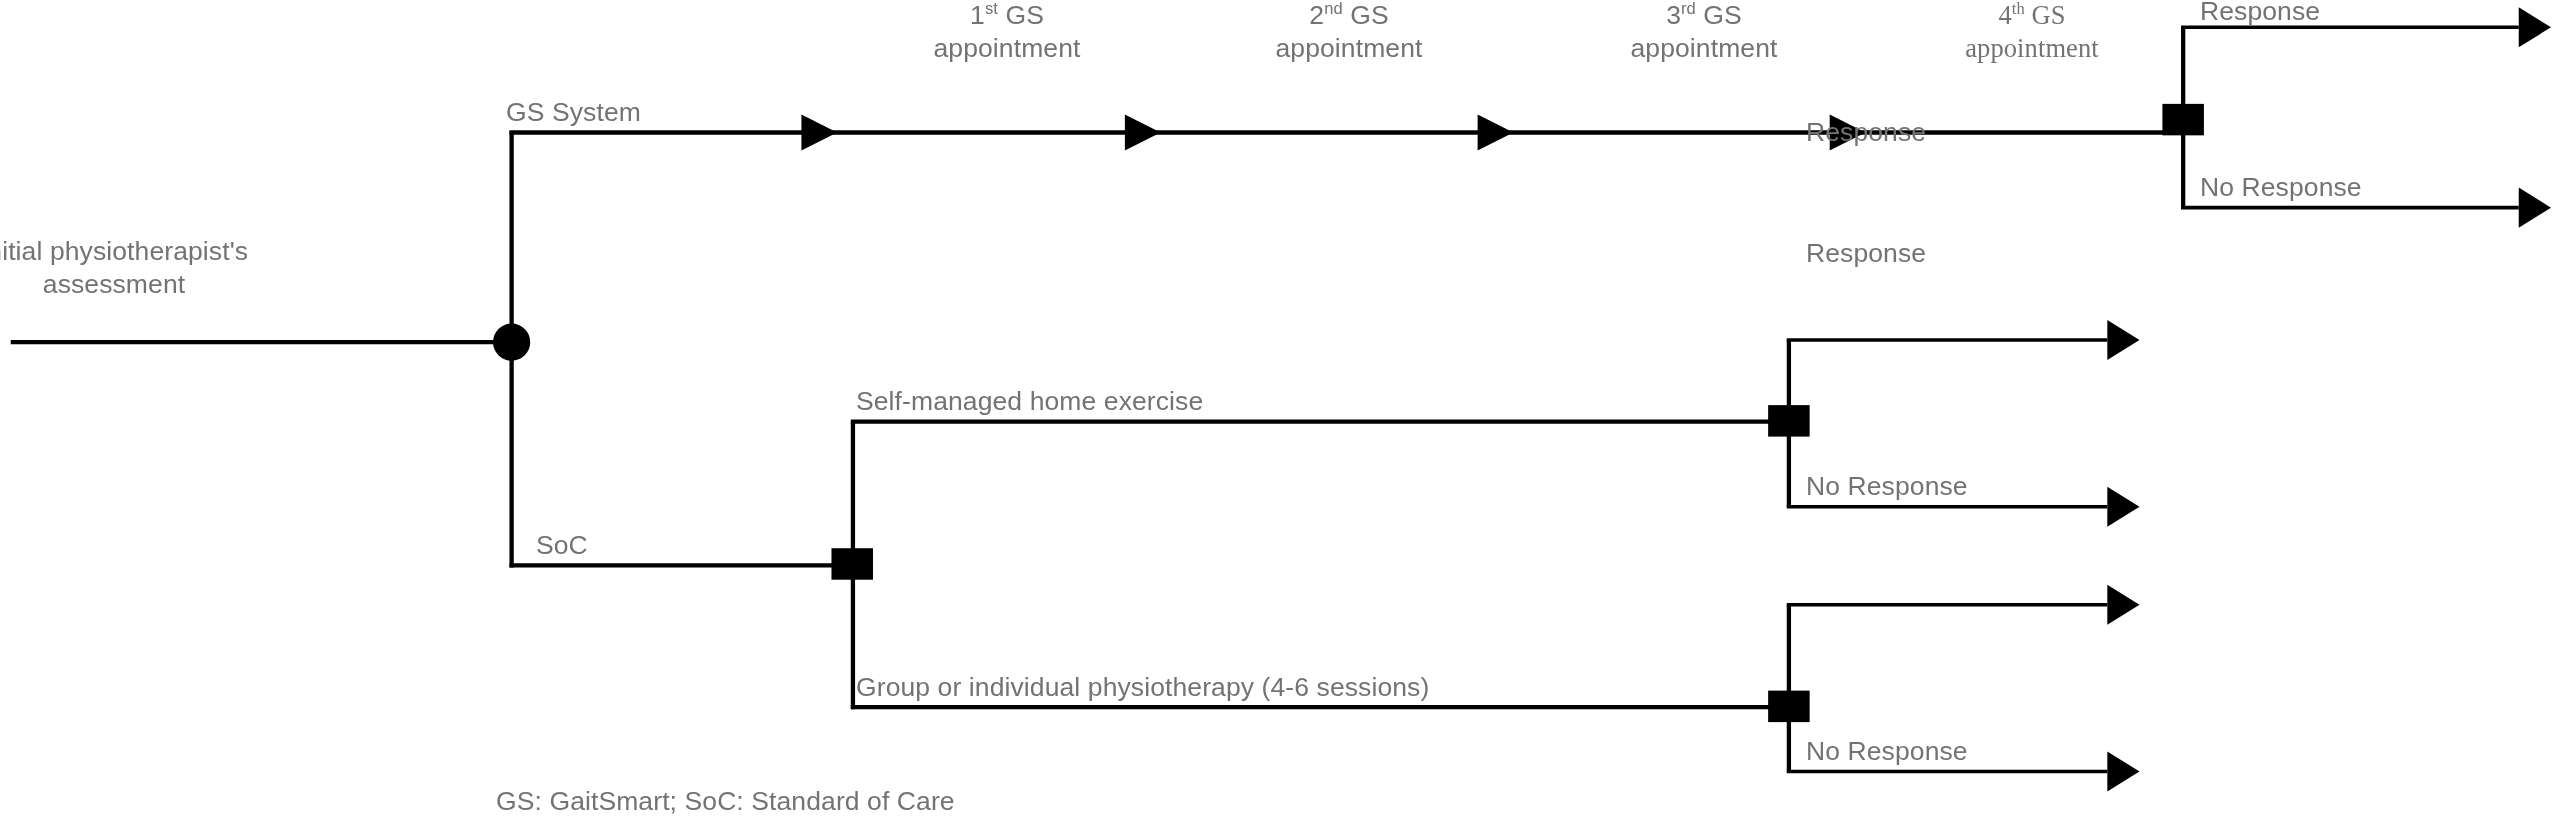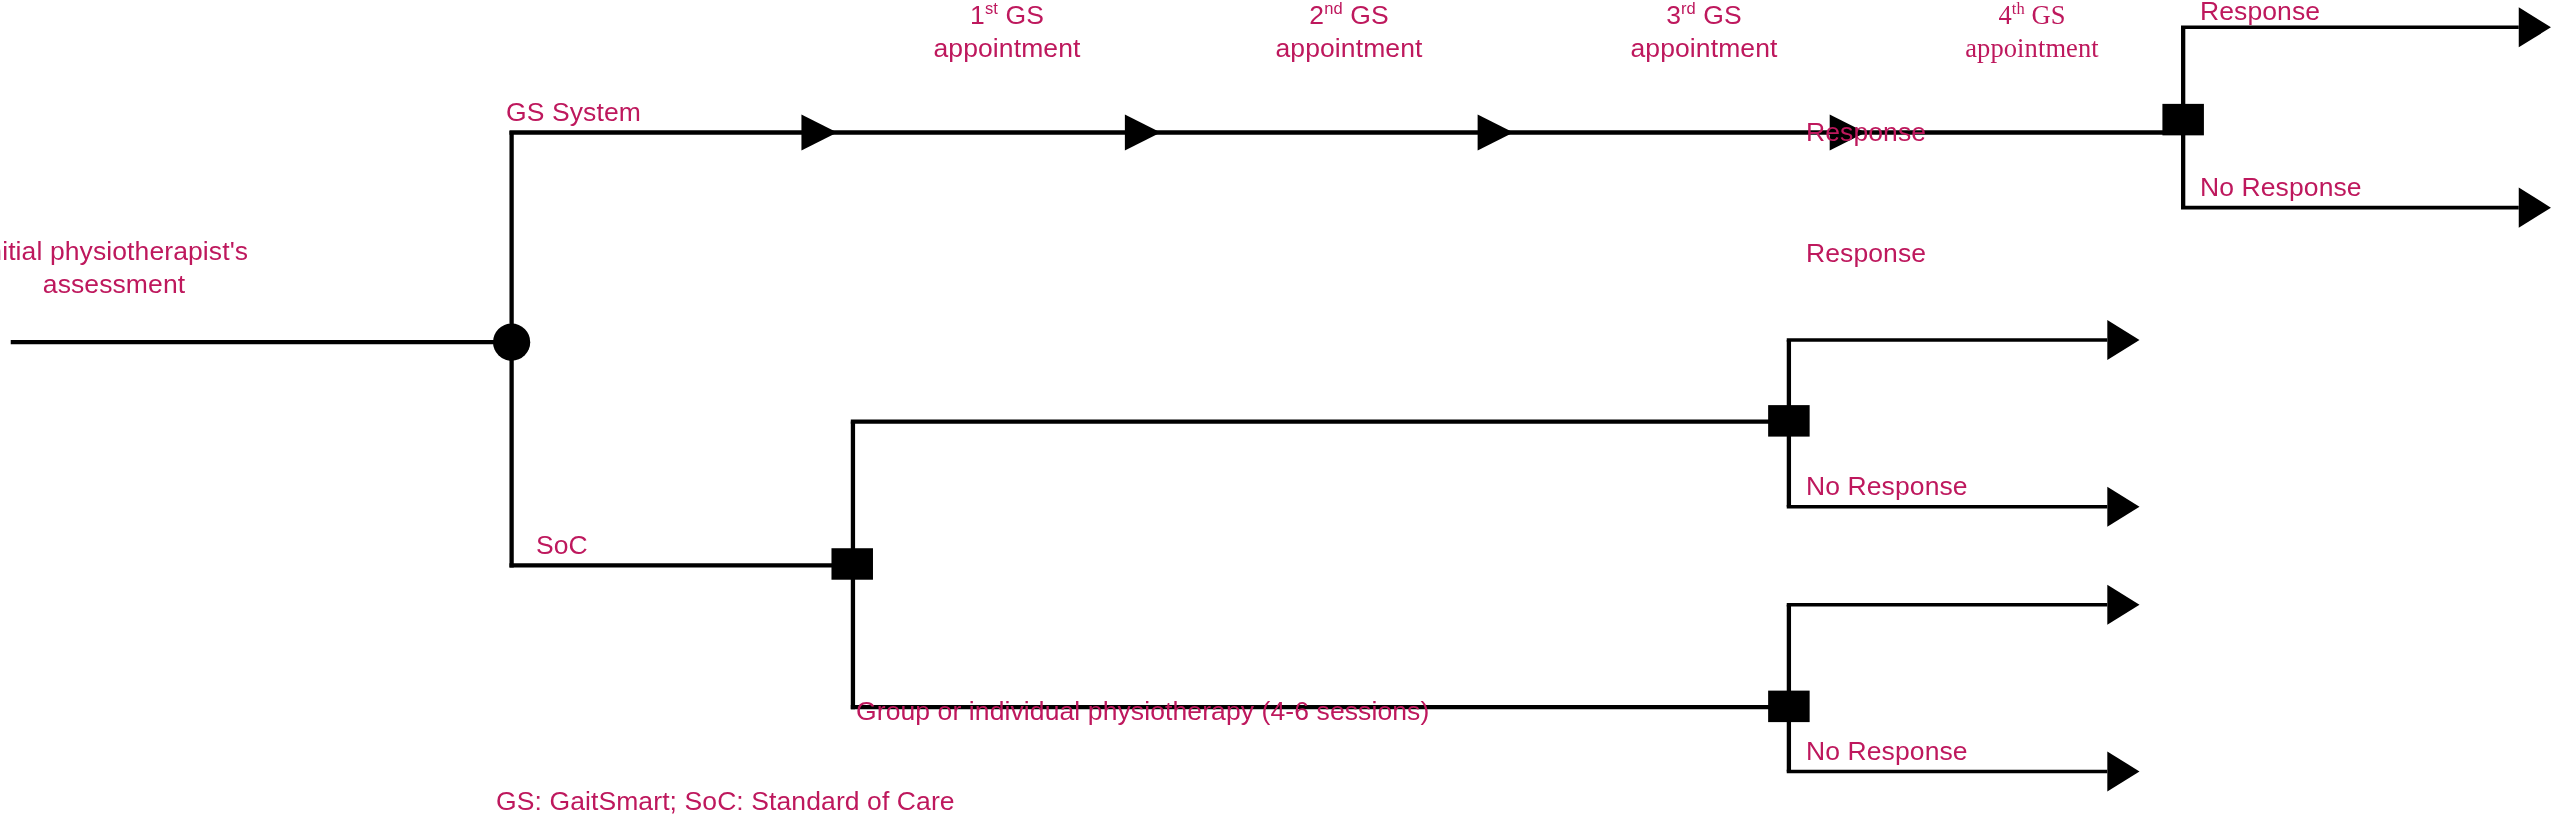--- a/index.html
+++ b/index.html
@@ -17,21 +17,21 @@
   }
   svg#tree {
     position: absolute;
     left: 0;
     top: 0;
     width: 2576px;
     height: 836px;
   }
   .lbl {
     position: absolute;
-    color: #be185d;
+    color: #737373;
     font-family: "Liberation Sans", sans-serif;
     font-size: 26.5px;
     line-height: 1.18;
     white-space: nowrap;
     letter-spacing: 0.1px;
   }
   .lbl.ctr {
     text-align: center;
     transform: translateX(-50%);
   }
@@ -126,21 +126,22 @@
   </div>
 
   <div class="lbl ctr two-line" style="left:2032px; top:-1.4px;font-family:Liberation Serif, serif;">
     <div><span>4</span><sup>th</sup> <span>GS</span></div>
     <div>appointment</div>
   </div>
 
   <div class="lbl" style="left:2200px; top:-4.3px;">Response</div>
   <div class="lbl" style="left:2200px; top:172px;">No Response</div>
 
-  <div class="lbl" style="left:856px; top:672px;margin-top:24px;">Group or individual physiotherapy (4-6 sessions)</div>
+  <div class="lbl" style="left:856px; top:386px;">Self-managed home exercise</div>
+  <div class="lbl" style="left:856px; top:672px;">Group or individual physiotherapy (4-6 sessions)</div>
 
   <div class="lbl" style="left:1806px; top:117px;">Response</div>
   <div class="lbl" style="left:1806px; top:471px;">No Response</div>
 
   <div class="lbl" style="left:1806px; top:238px;">Response</div>
   <div class="lbl" style="left:1806px; top:736px;">No Response</div>
 
   <div class="lbl" style="left:496px; top:786px;">GS: GaitSmart; SoC: Standard of Care</div>
 
 </div>

